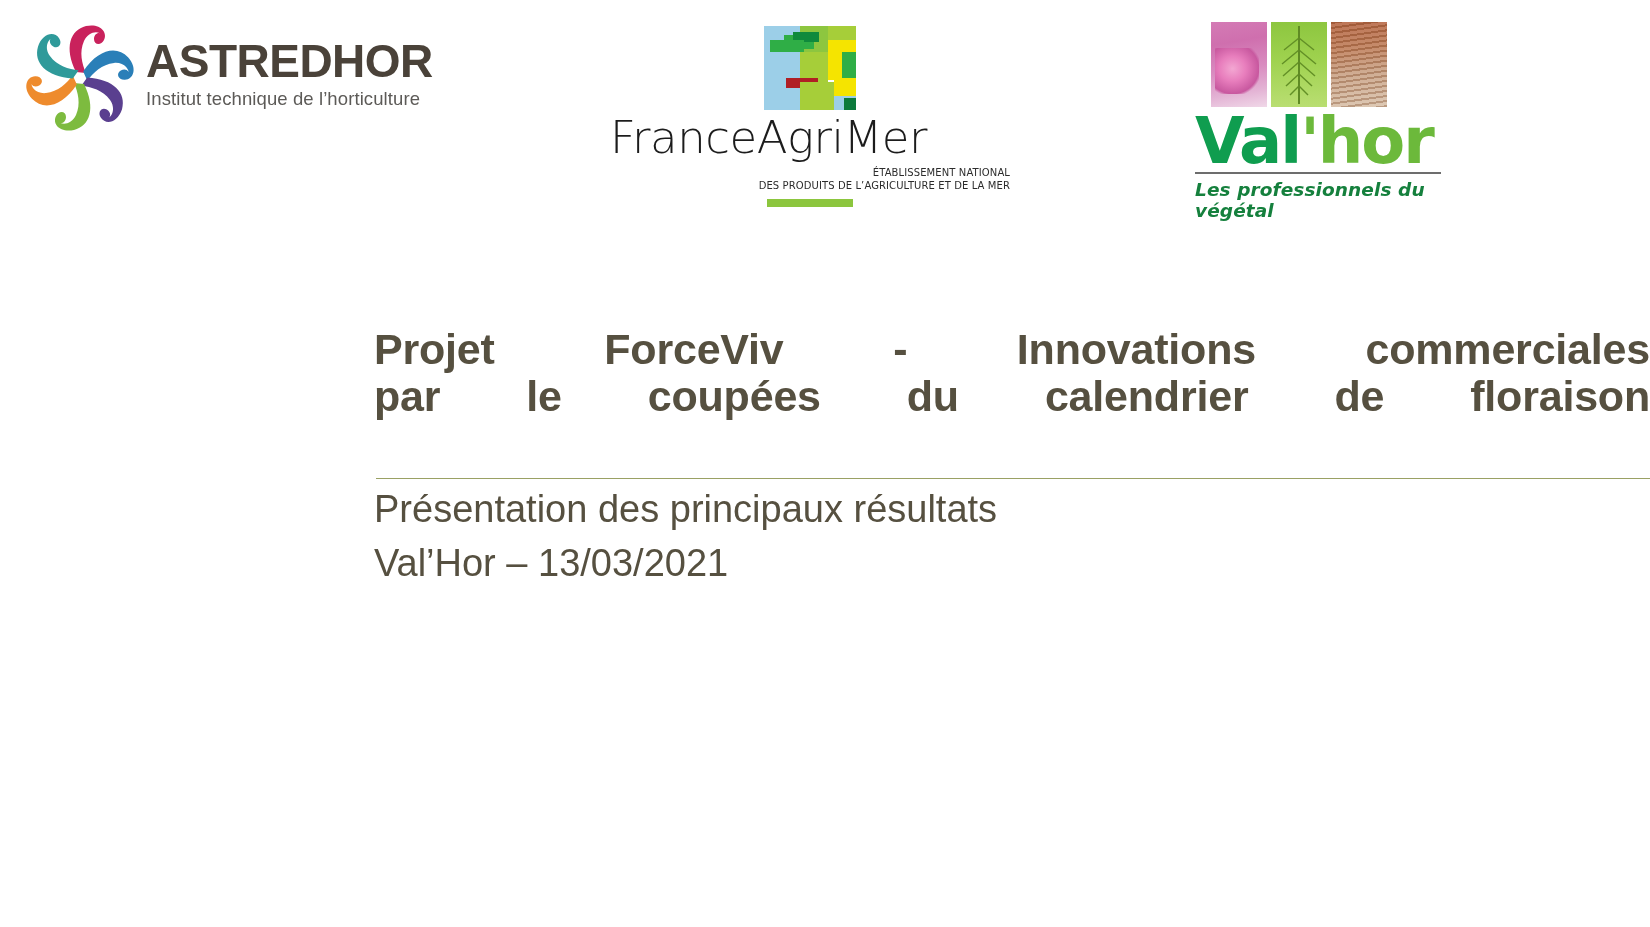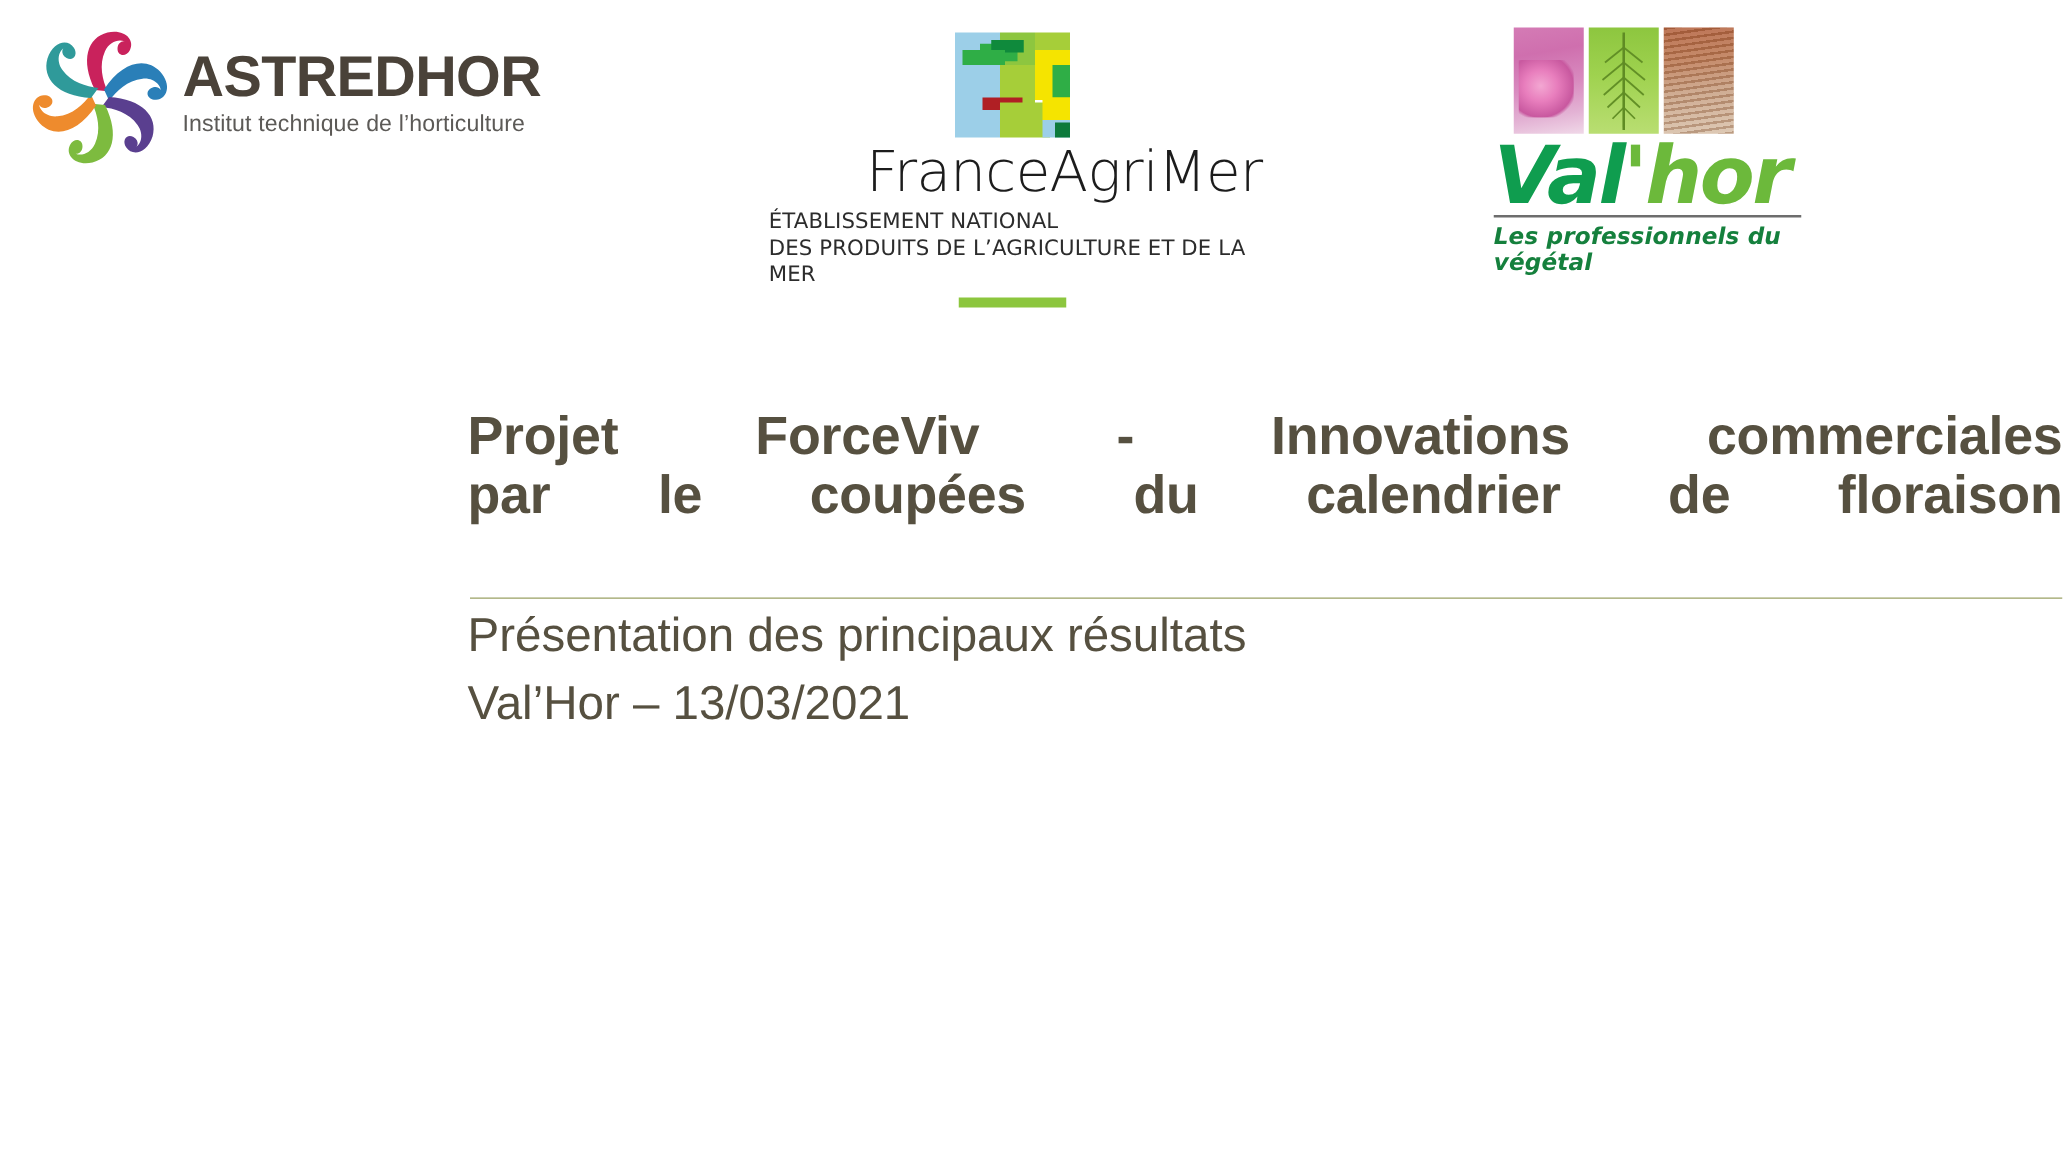--- a/index.html
+++ b/index.html
@@ -62,33 +62,33 @@
     left:610px; top:26px;
     width:400px; height:215px;
   }
   .fam-mosaic {
     position:relative;
     width:92px; height:84px;
     margin:0 auto;
   }
   .fam-mosaic i { position:absolute; display:block; }
   .fam-name {
-    text-align:right;
+    text-align:left;
     font-family:"DejaVu Sans", sans-serif;
     font-size:45px;
     font-weight:300;
     color:#1c1c1c;
     line-height:1.05;
     margin-top:4px;
     letter-spacing:-0.5px;
   }
   .fam-sub {
-    text-align:left;
+    text-align:right;
     font-family:"DejaVu Sans", sans-serif;
-    font-size:17px;
+    font-size:10px;
     color:#2c2c2c;
     line-height:1.25;
     letter-spacing:0.1px;
     margin-top:6px;
     padding-left:5px;
   }
   .fam-bar {
     width:86px; height:8px;
     background:#8cc63e;
     margin:7px auto 0 auto;
@@ -127,21 +127,20 @@
     background:linear-gradient(175deg,#b4623f 0%,#bd7a55 30%,#c9a184 60%,#d9c2ab 100%);
   }
   .vpanel.bark::after{
     content:""; position:absolute; inset:0;
     background:repeating-linear-gradient(172deg, rgba(120,70,40,0.30) 0 2px, rgba(255,255,255,0.12) 2px 5px);
   }
   .valhor-word {
     margin-top:2px;
     font-family:"DejaVu Sans", sans-serif;
     font-weight:bold;
-    font-style:italic;
     font-size:64px;
     line-height:1.02;
     letter-spacing:-2px;
     color:#0f9d4f;
   }
   .valhor-word .lite { color:#6cb93b; }
   .valhor-rule {
     width:246px; height:2px; background:#6d6d6d; margin-top:-2px;
   }
   .valhor-tag {

